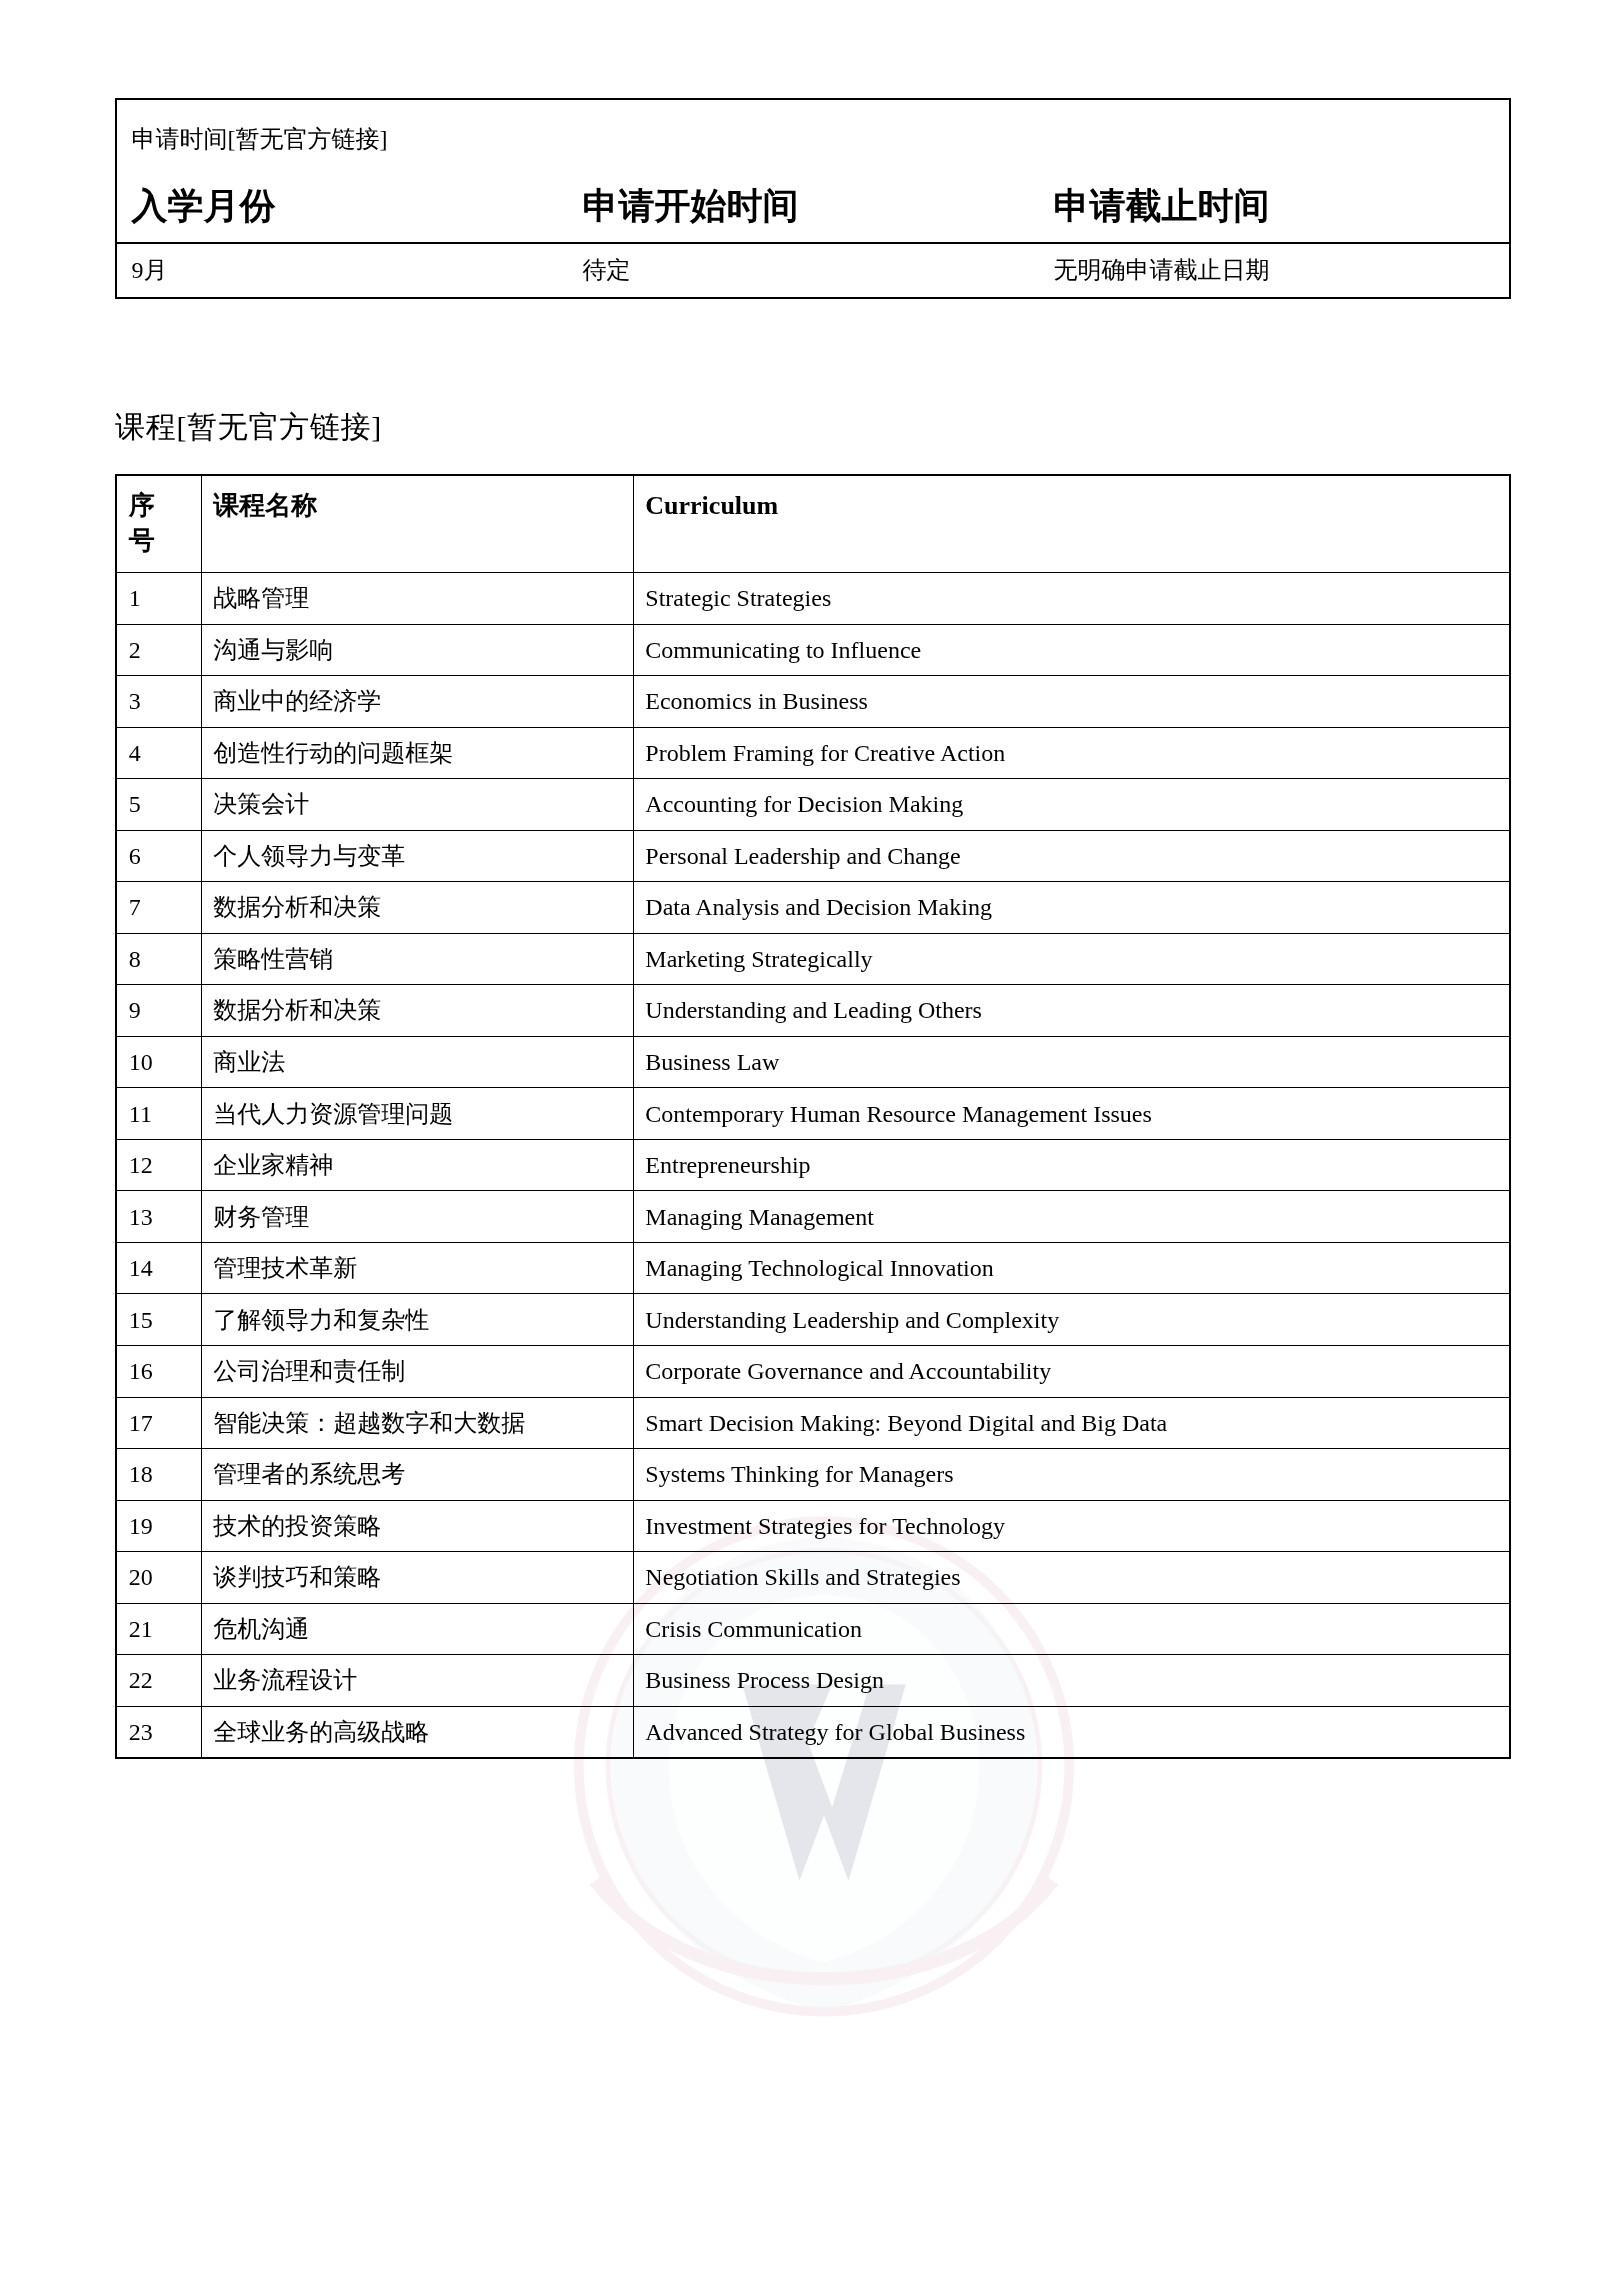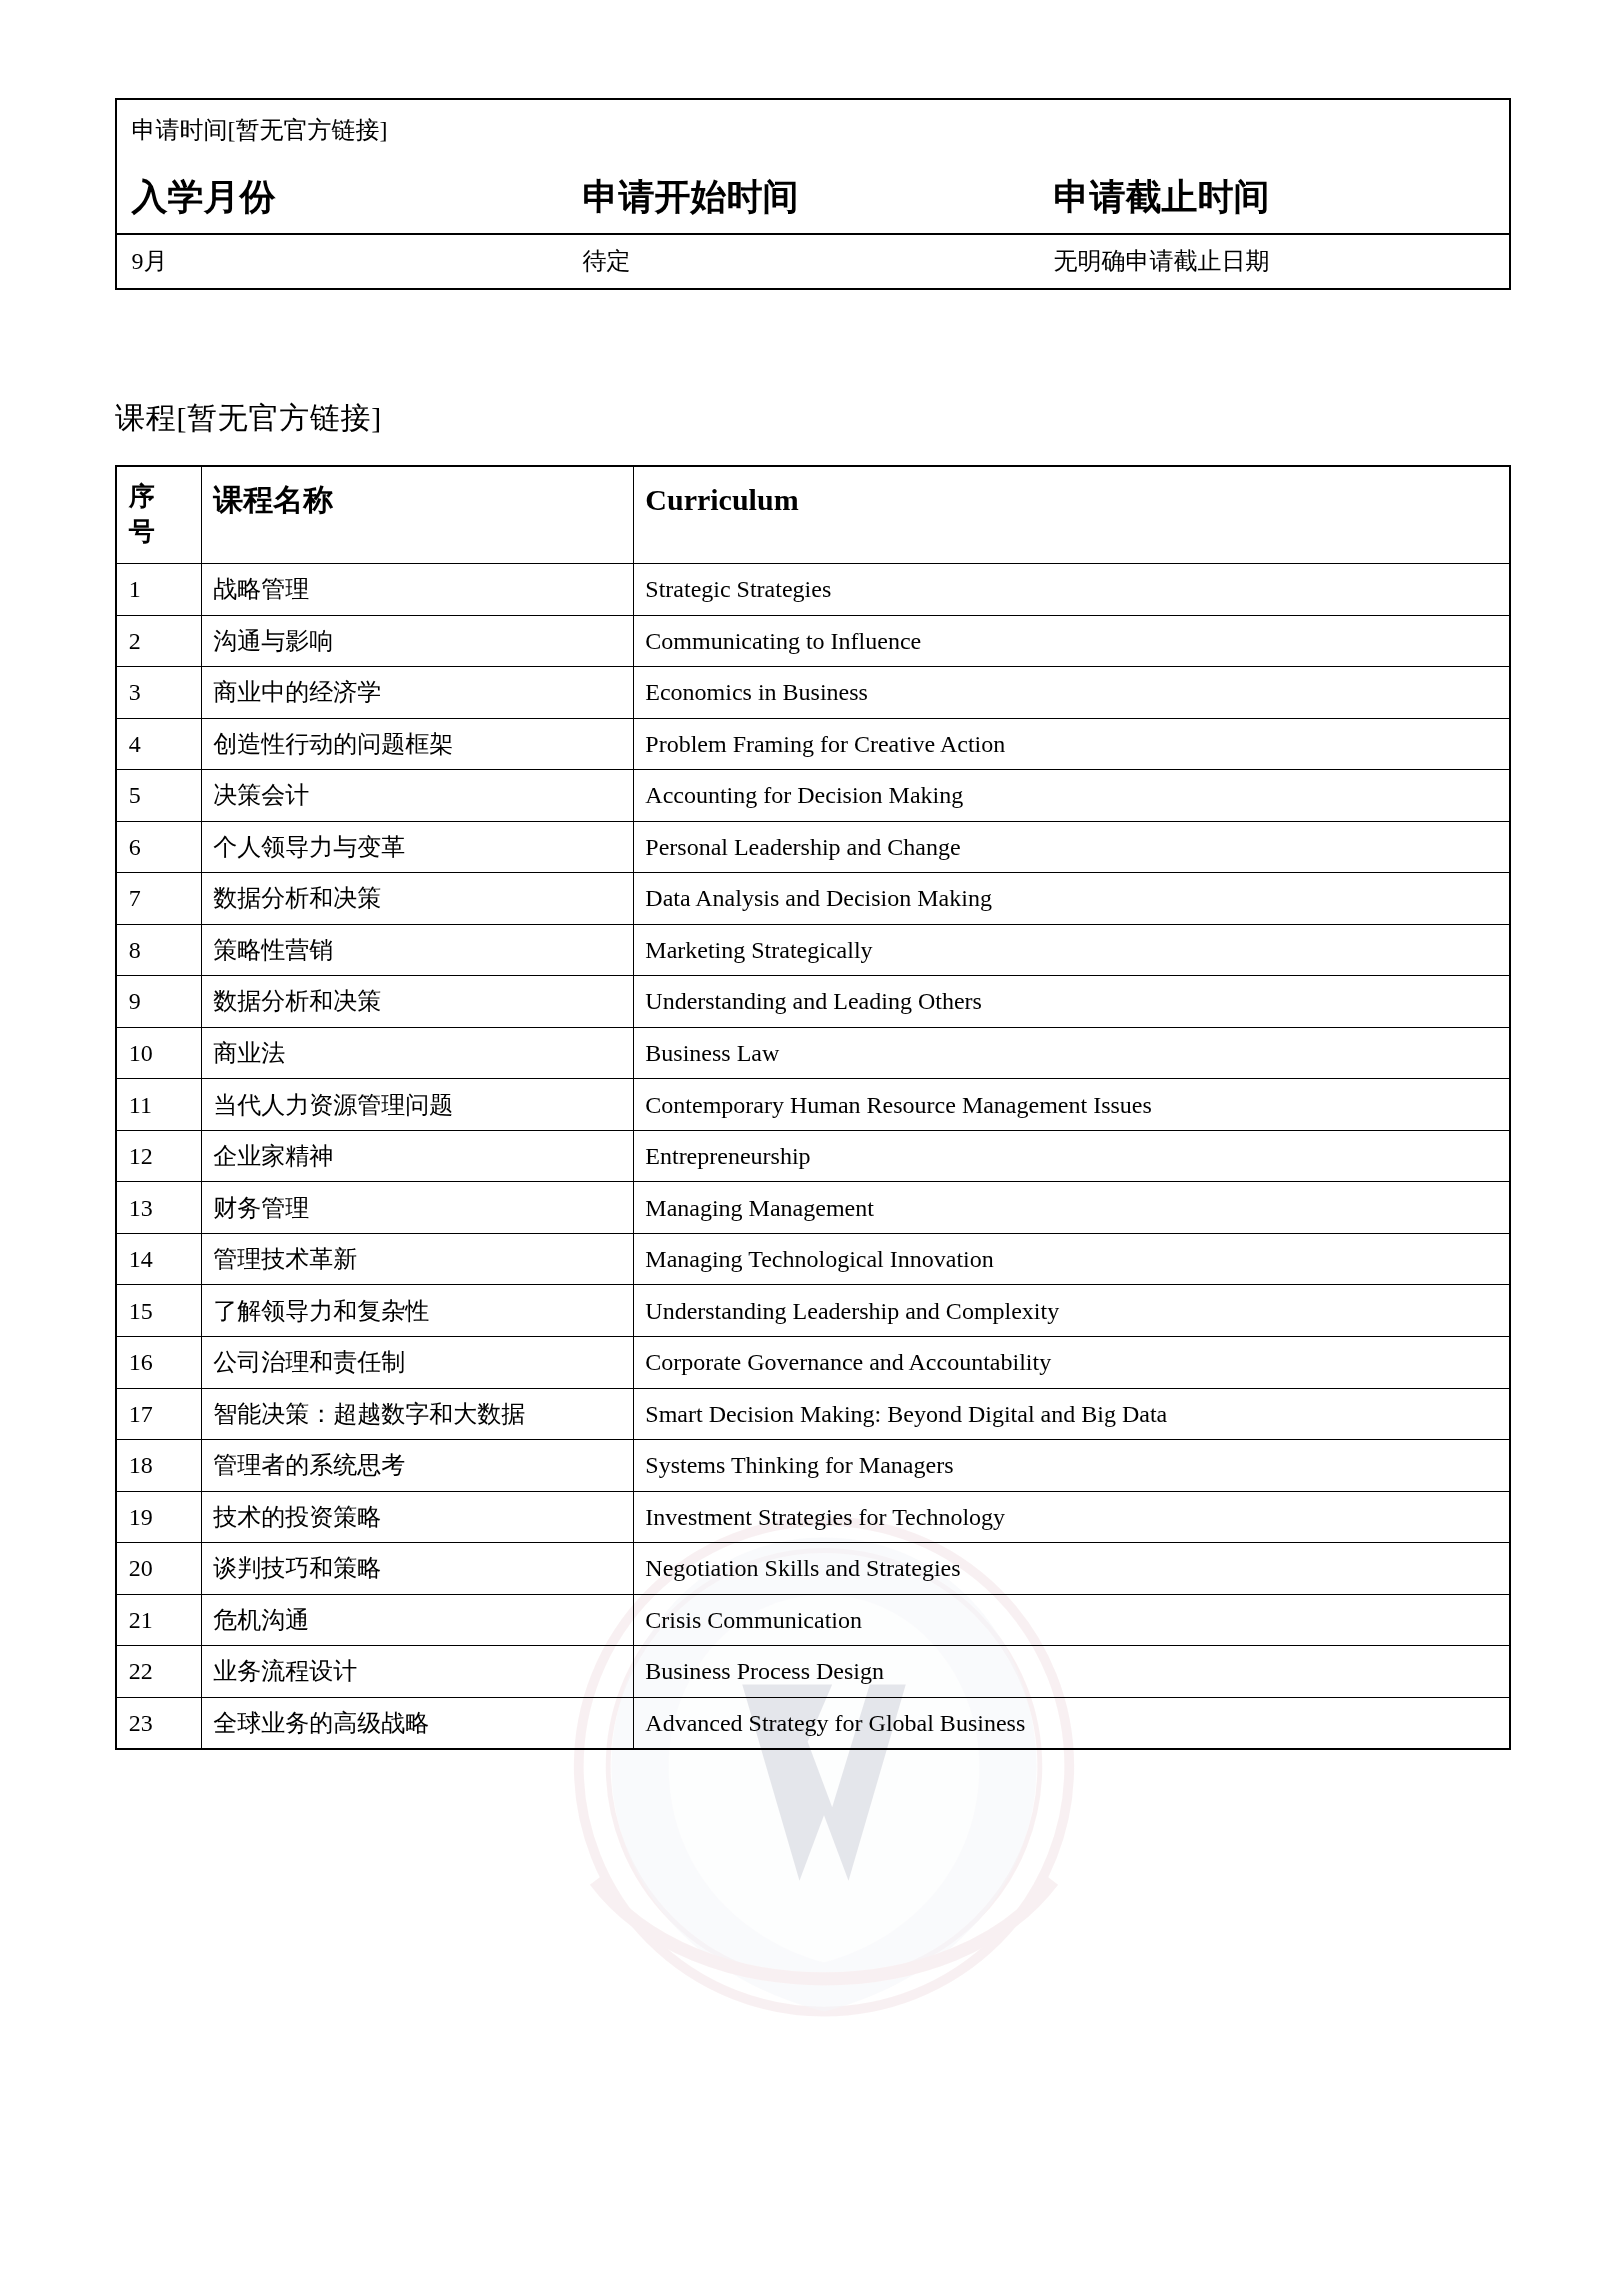--- a/index.html
+++ b/index.html
@@ -46,21 +46,21 @@
     table-layout: fixed;
   }
   table.apptime td {
     padding: 10.5px 13px 10.5px 14.4px;
     font-size: 24px;
     line-height: 1.35;
     vertical-align: middle;
   }
   table.apptime tr.caption-row td {
     font-size: 24px;
-    padding-top: 14px;
+    padding-top: 23px;
     padding-bottom: 14.4px;
   }
   table.apptime tr.head-row td {
     font-weight: bold;
     font-size: 36px;
     border-bottom: 2px solid #000;
     padding-top: 11.8px;
     padding-bottom: 11.8px;
   }
   table.apptime tr.data-row.first td {
@@ -88,21 +88,21 @@
   table.curriculum td, table.curriculum th {
     border: 1.3px solid #000;
     padding: 9.2px 11.8px;
     font-size: 24px;
     line-height: 1.34;
     vertical-align: top;
     text-align: left;
   }
   table.curriculum th {
     font-weight: bold;
-    font-size: 30px;
+    font-size: 26px;
     padding-top: 13px;
     padding-bottom: 13px;
   }
   table.curriculum th.h-no { font-size: 26px; }
   .c-no { width: 85px; }
   .c-cn { width: 432px; }
   .c-en { width: 877px; }
 
   td.en-cell { font-size: 25.5px; }
   th.h-en { font-size: 28px; }

